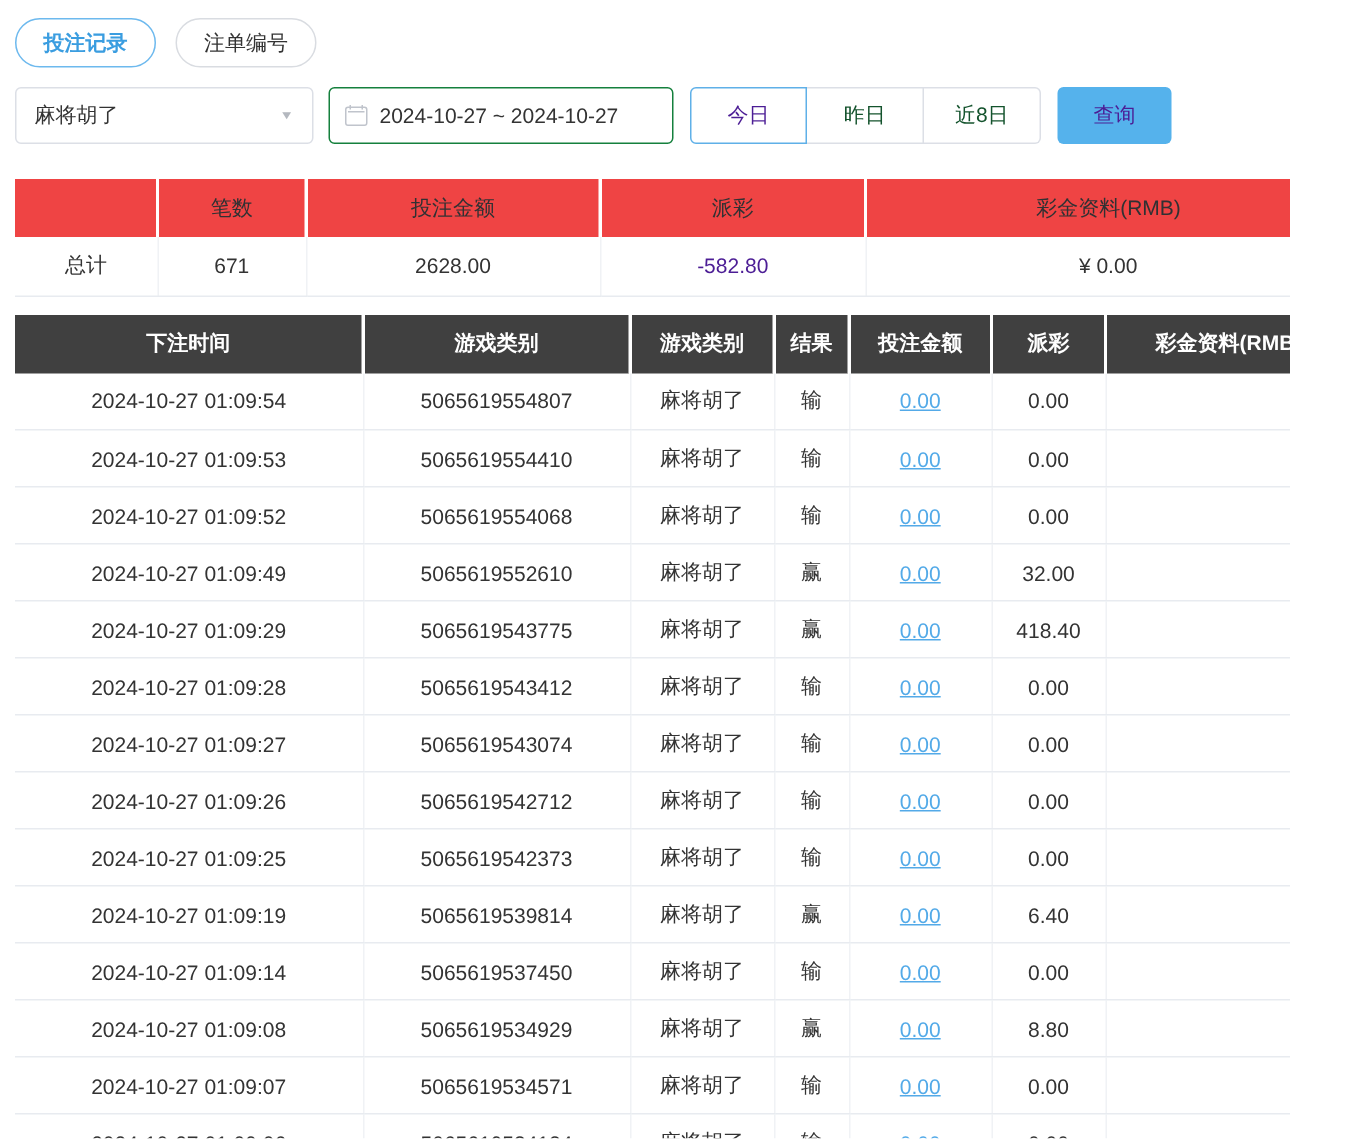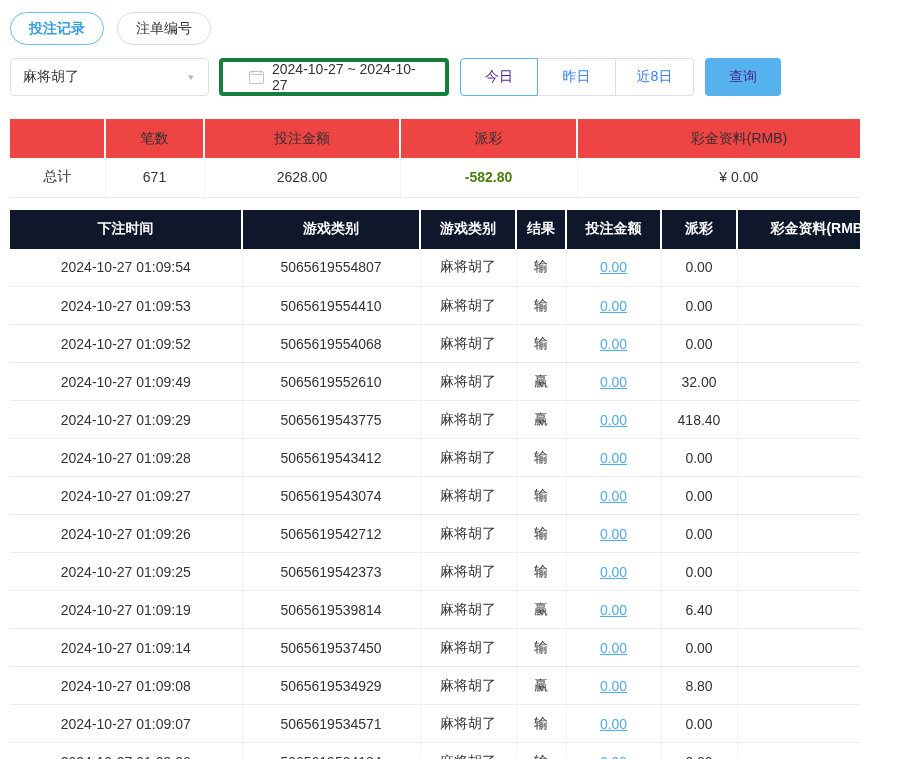--- a/index.html
+++ b/index.html
@@ -18,33 +18,33 @@
 
   
   .filters { display: flex; align-items: center; margin: 13px 0 0 10px; }
   .select {
     width: 199px; height: 38px; border: 1px solid #dcdfe6; border-radius: 4px;
     display: flex; align-items: center; justify-content: space-between;
     padding: 0 12px; font-size: 14px; cursor: pointer; background: #fff;
   }
   .select .caret { color: #b4b8bf; font-size: 10px; transform: scaleY(0.8); }
   .date-range {
-    width: 230px; height: 38px; border: 4px solid #15803d; border-radius: 4px;
-    display: flex; align-items: center; gap: 8px; padding: 0 26px;
+    width: 230px; height: 38px; border: 1px solid #15803d; border-radius: 4px;
+    display: flex; align-items: center; gap: 8px; padding: 0 10px;
     font-size: 14px; margin-left: 10px; cursor: pointer; background: #fff;
   }
   .cal-icon { width: 15px; height: 14px; position: relative; flex: 0 0 auto; }
   .cal-icon .frame { position: absolute; inset: 1px 0 0 0; border: 1px solid #c0c4cc; border-radius: 2px; }
   .cal-icon .bar { position: absolute; left: 2px; right: 2px; top: 4px; height: 1px; background: #c0c4cc; }
   .cal-icon .d1, .cal-icon .d2 { position: absolute; top: 0; width: 1px; height: 3px; background: #c0c4cc; }
   .cal-icon .d1 { left: 3px; } .cal-icon .d2 { right: 3px; }
   .btn-group { display: flex; margin-left: 11px; }
   .seg {
     height: 38px; width: 78px; background: #fff; font-size: 14px; cursor: pointer;
-    border: 1px solid #dcdfe6; border-left: none; color: #3b82f6; text-align: center;
+    border: 1px solid #dcdfe6; border-left: none; color: #14532d; text-align: center;
   }
   .seg:first-child { border-left: 1px solid #dcdfe6; border-radius: 4px 0 0 4px; }
   .seg:last-child { border-radius: 0 4px 4px 0; }
   .seg.active { border: 1px solid #5fb0e8; color: #4c1d95; }
   .query-btn {
     height: 38px; width: 76px; margin-left: 11px; border: none; border-radius: 4px;
     background: #55b2ec; color: #4c1d95; font-size: 14px; cursor: pointer;
   }
 
   
@@ -55,25 +55,25 @@
   .summary-table th {
     background: #ef4444; height: 39px; font-weight: normal; color: #303133;
     border-right: 2px solid #fff; text-align: center;
   }
   .summary-table th:last-child { border-right: none; }
   .summary-table td {
     height: 39px; text-align: center; border-bottom: 1px solid #e8ebf0;
     border-right: 1px solid #f0f2f5; background: #fff;
   }
   .summary-table td:last-child { border-right: none; text-align: center; }
-  .neg { color: #4d7c0f; font-weight: bold; }
+  .neg { color: #4c1d95; }
 
   .bet-table { width: 890px; margin: 12px 0 0 10px; font-size: 14px; }
   .bet-table th {
-    background: #0f172a; color: #fff; height: 39px; font-weight: bold;
+    background: #404040; color: #fff; height: 39px; font-weight: bold;
     border-right: 2px solid #fff; text-align: center; font-size: 14px;
   }
   .bet-table th:last-child { border-right: none; }
   .bet-table td {
     height: 38px; text-align: center; background: #fff;
     border-bottom: 1px solid #e8ebf0; border-right: 1px solid #f0f2f5;
   }
   .bet-table td:last-child { border-right: none; }
   .amount-link { color: #53aae8; text-decoration: underline; cursor: pointer; }
 </style>

